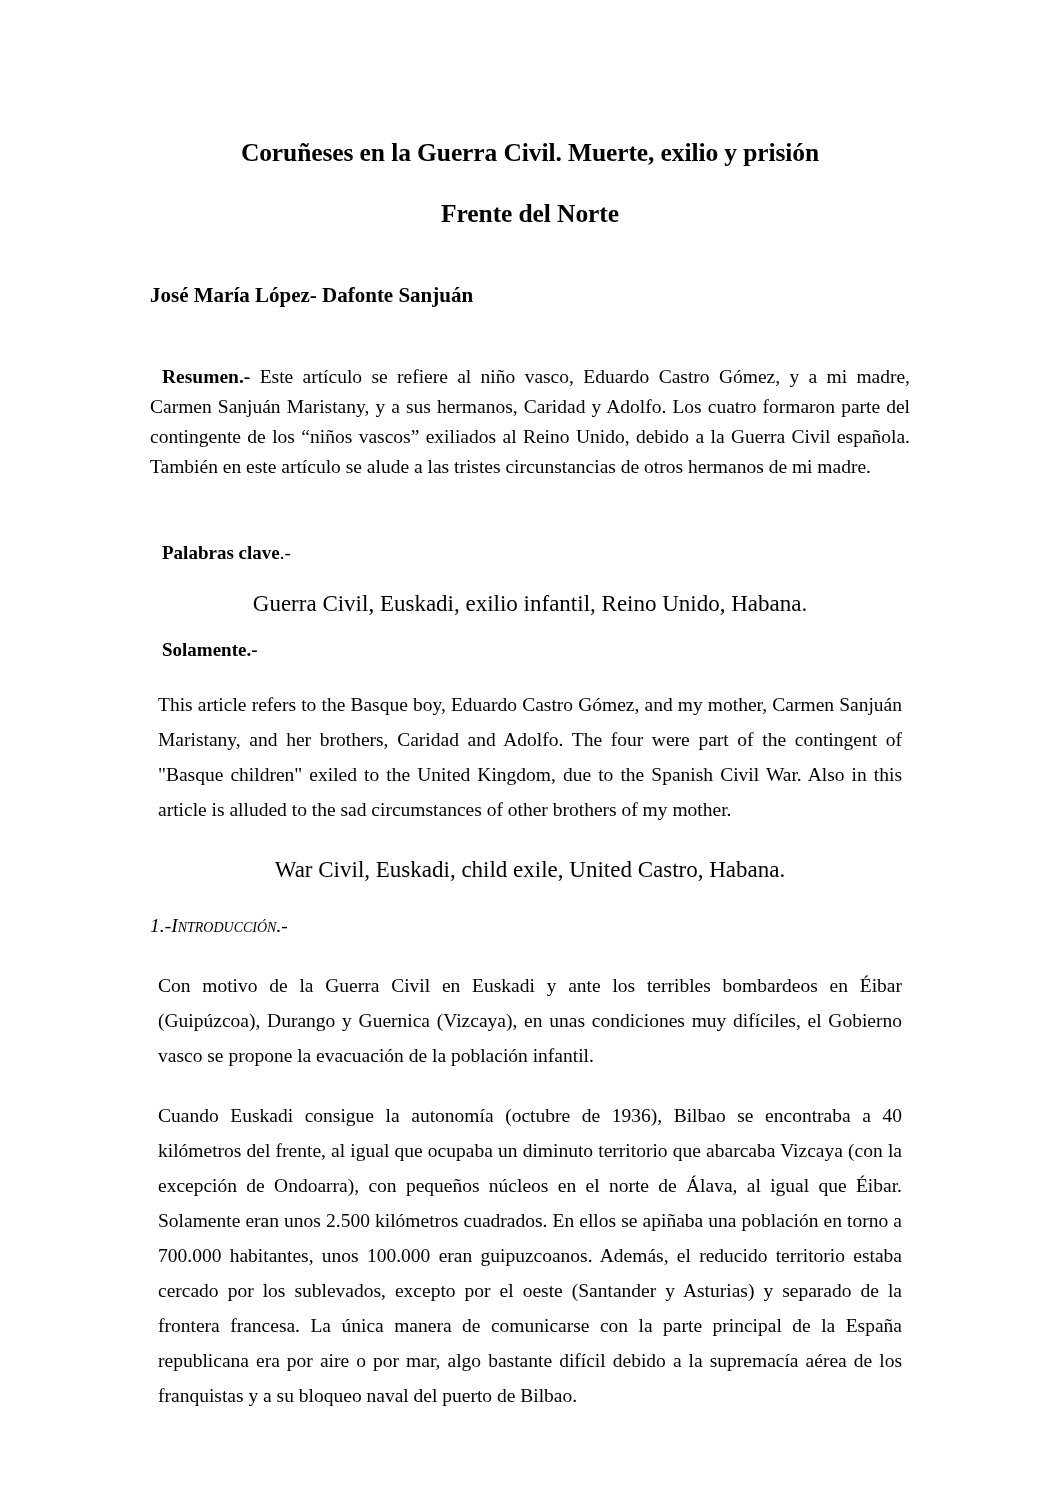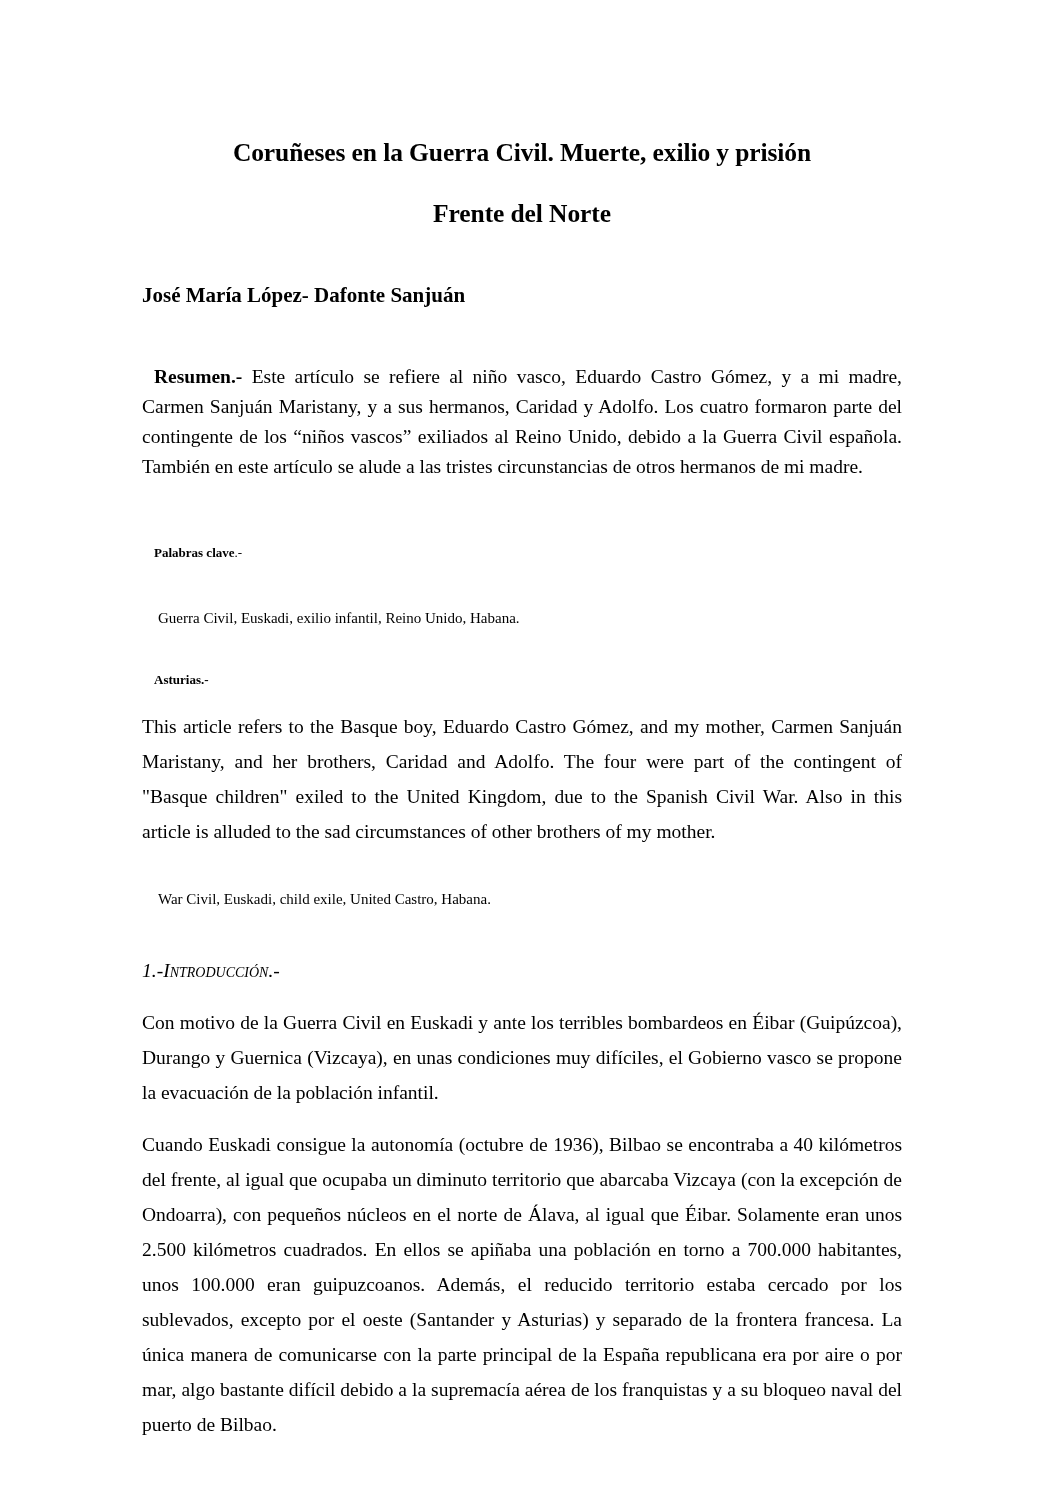--- a/index.html
+++ b/index.html
@@ -17,21 +17,21 @@
     position: relative;
     width: 1058px;
     height: 1497px;
     margin: 0 auto;
     background: #ffffff;
     overflow: hidden;
     box-sizing: border-box;
   }
   .content {
     position: absolute;
-    left: 142px;
+    left: 150px;
     top: 0;
     width: 760px;
   }
 
   
   .doc-title {
     font-size: 25.5px;
     font-weight: bold;
     text-align: center;
     line-height: 1.0;
@@ -53,39 +53,39 @@
   .tight-block {
     font-size: 19.5px;
     line-height: 30px;
     text-align: justify;
     text-justify: inter-word;
     margin: 0;
   }
   .resumen-block { padding-top: 56px; }
 
   .label-line {
-    font-size: 13px;
+    font-size: 19px;
     line-height: 30px;
     margin: 0;
     text-align: left;
   }
   .label-bold { font-weight: bold; margin-left: 12px; }
 
   .loose-block {
     font-size: 19.5px;
     line-height: 35px;
     text-align: justify;
     text-justify: inter-word;
-    margin: 0;
+    margin: 8px;
   }
   .left-block {
-    font-size: 15px;
+    font-size: 23px;
     line-height: 35px;
-    text-align: left;
-    margin: 16px;
+    text-align: center;
+    margin: 1px;
   }
 
   .gap-kw-head   { padding-top: 56px; }
   .gap-sm        { padding-top: 13px; }
   .gap-md        { padding-top: 17px; }
   .gap-abs-para  { padding-top: 14px; }
   .gap-section   { padding-top: 20px; }
   .gap-para      { padding-top: 17px; }
 
   
@@ -117,21 +117,21 @@
     <h1 class="doc-title title-line-2">Frente del Norte</h1>
 
     <p class="doc-author">José María López- Dafonte Sanjuán</p>
 
     <p class="tight-block resumen-block"><span class="label-bold">Resumen.-</span><span> Este artículo se refiere al niño vasco, Eduardo Castro Gómez, y a mi madre, Carmen Sanjuán Maristany, y a sus hermanos, Caridad y Adolfo. Los cuatro formaron parte del contingente de los “niños vascos” exiliados al Reino Unido, debido a la Guerra Civil española. También en este artículo se alude a las tristes circunstancias de otros hermanos de mi madre.</span></p>
 
     <p class="label-line gap-kw-head"><span class="label-bold">Palabras clave</span><span>.-</span></p>
 
     <p class="left-block gap-md">Guerra Civil, Euskadi, exilio infantil, Reino Unido, Habana.</p>
 
-    <p class="label-line label-bold gap-sm">Asturias.-</p>
+    <p class="label-line label-bold gap-sm">Solamente.-</p>
 
     <p class="loose-block gap-abs-para">This article refers to the Basque boy, Eduardo Castro Gómez, and my mother, Carmen Sanjuán Maristany, and her brothers, Caridad and Adolfo. The four were part of the contingent of "Basque children" exiled to the United Kingdom, due to the Spanish Civil War. Also in this article is alluded to the sad circumstances of other brothers of my mother.</p>
 
 
     <p class="left-block gap-md">War Civil, Euskadi, child exile, United Castro, Habana.</p>
 
     <h2 class="section-heading gap-section"><span>1.-</span><span class="smallcaps-lead">I</span><span class="smallcaps">NTRODUCCIÓN</span><span>.-</span></h2>
 
     <p class="loose-block gap-para">Con motivo de la Guerra Civil en Euskadi y ante los terribles bombardeos en Éibar (Guipúzcoa), Durango y Guernica (Vizcaya), en unas condiciones muy difíciles, el Gobierno vasco se propone la evacuación de la población infantil.</p>
 

